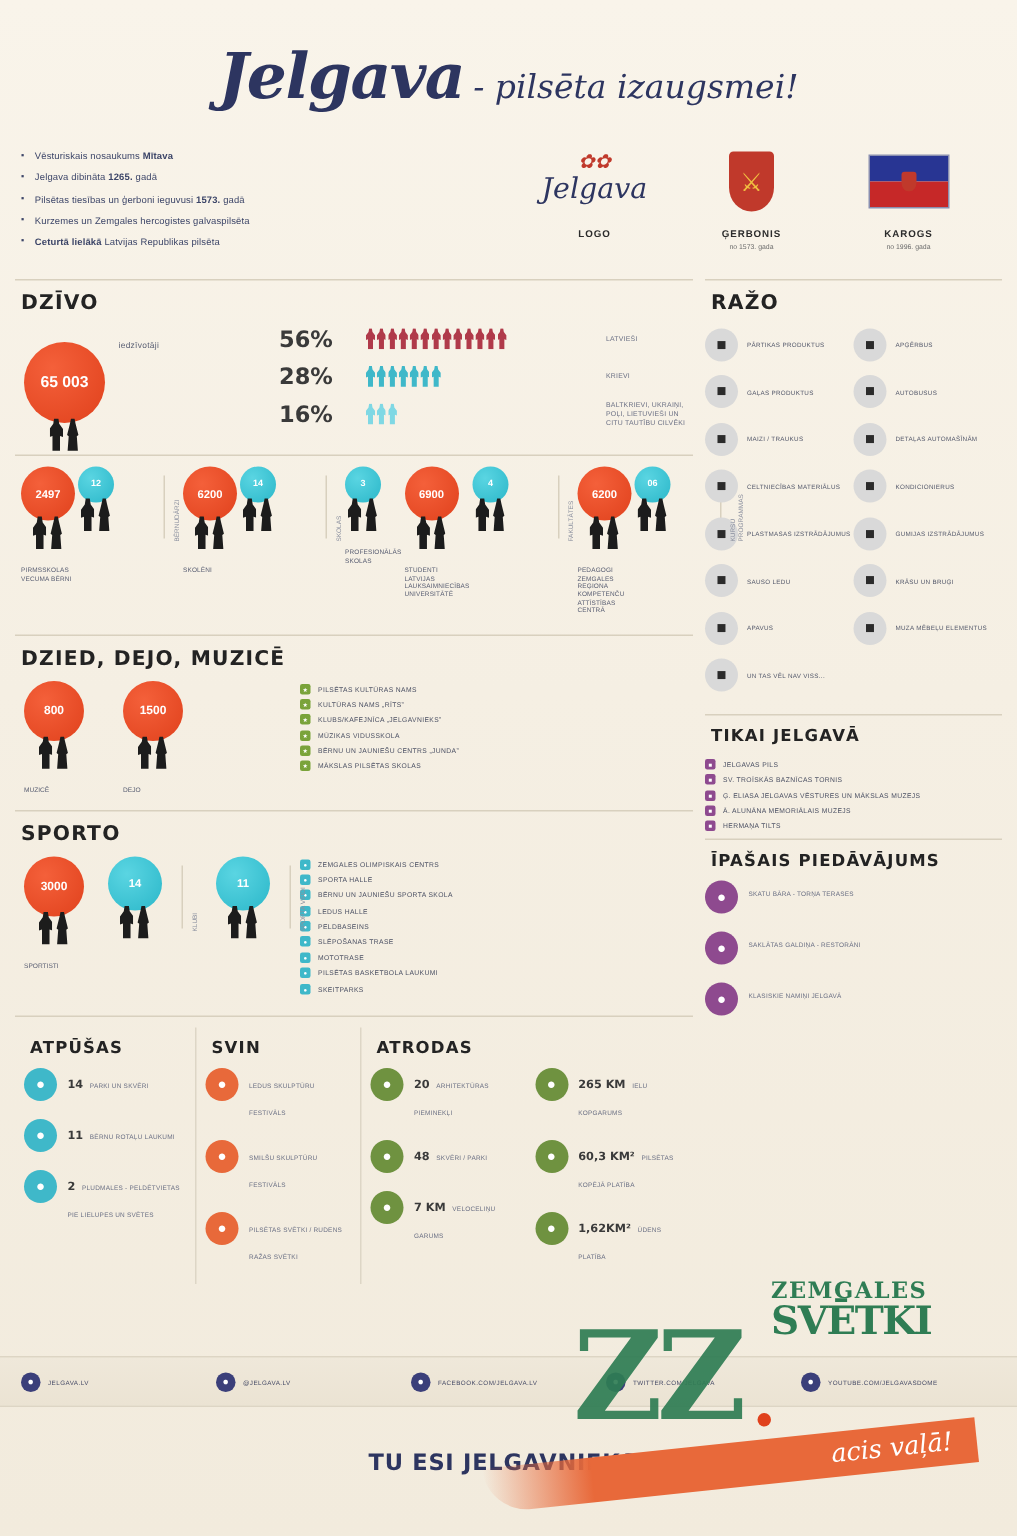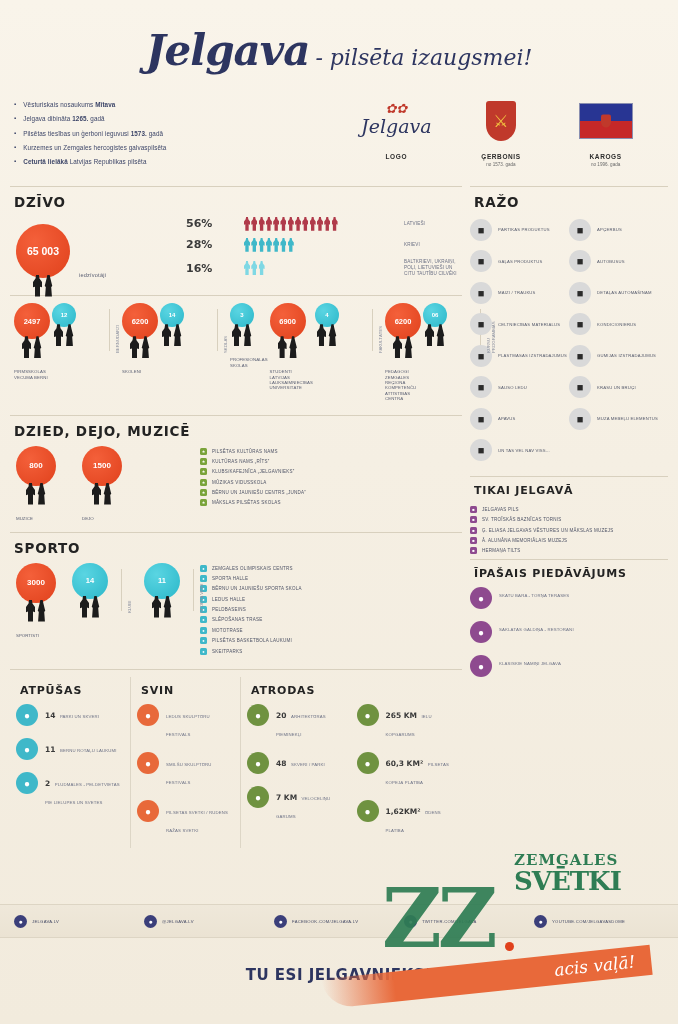--- a/index.html
+++ b/index.html
@@ -75,39 +75,39 @@
 
   .sec-title {
     font-family: "DejaVu Sans", sans-serif;
     font-weight: bold; font-size: 13.5px; color: #232323;
     letter-spacing: .8px; margin: 7px 0 7px 4px;
   }
   .sec-title.sm { font-size: 11px; }
 
   
   .dzivo { display: flex; align-items: center; padding-bottom: 6px; }
-  .pop-block { width: 170px; display: flex; align-items: flex-end; gap: 9px; padding-left: 6px; }
+  .pop-block { width: 170px; display: flex; align-items: flex-start; gap: 9px; padding-left: 6px; }
   .bubble {
     position: relative; border-radius: 50%;
     display: flex; align-items: center; justify-content: center;
     color: #fff; font-weight: bold;
   }
   .bub-orange { background: radial-gradient(circle at 35% 32%, #f4603a, #e0411c); }
   .bub-teal   { background: radial-gradient(circle at 35% 32%, #5ad5e2, #2bb7c9); }
   .pop-bub { width: 54px; height: 54px; font-size: 10.5px; }
   .people-under { position:absolute; left:50%; bottom:-19px; transform: translateX(-50%); display:flex; gap:2px; }
   .pfig { width: 9px; height: 22px; background:#1c1c1c;
      -webkit-mask: radial-gradient(circle at 50% 16%, #000 16%, transparent 17%), linear-gradient(#000,#000);
      clip-path: polygon(35% 0,65% 0,72% 18%,100% 34%,100% 58%,78% 55%,78% 100%,22% 100%,22% 55%,0 58%,0 34%,28% 18%);}
   .pfig.f { clip-path: polygon(38% 0,62% 0,70% 16%,92% 52%,80% 56%,88% 100%,12% 100%,20% 56%,8% 52%,30% 16%); }
   .pop-label { font-size: 5.6px; color: #5b6074; letter-spacing:.2px; }
 
   .ethnic { flex: 1; padding-left: 6px; }
   .erow { display: flex; align-items: center; margin-bottom: 7px; }
-  .epct { width: 58px; font-size: 11px; font-weight: bold; color: #3a3a3a; font-family:"DejaVu Sans",sans-serif;}
+  .epct { width: 58px; font-size: 15px; font-weight: bold; color: #3a3a3a; font-family:"DejaVu Sans",sans-serif;}
   .eicons { width: 160px; display: flex; gap: 1.3px; }
   .mini-person { width: 6px; height: 14px;
     clip-path: polygon(35% 0,65% 0,72% 18%,100% 34%,100% 56%,78% 53%,78% 100%,22% 100%,22% 53%,0 56%,0 34%,28% 18%); }
   .elabel { flex:1; font-size: 4.6px; color: #6c7185; line-height: 1.35; letter-spacing:.15px; }
 
   
   .macas-row { display: flex; align-items: flex-start; padding: 2px 0 8px 4px; gap: 2px; }
   .macas-item { position: relative; width: 52px; }
   .mb { width: 36px; height: 36px; font-size: 7.5px; }
   .mb.sm { width: 24px; height: 24px; font-size: 6px; }

